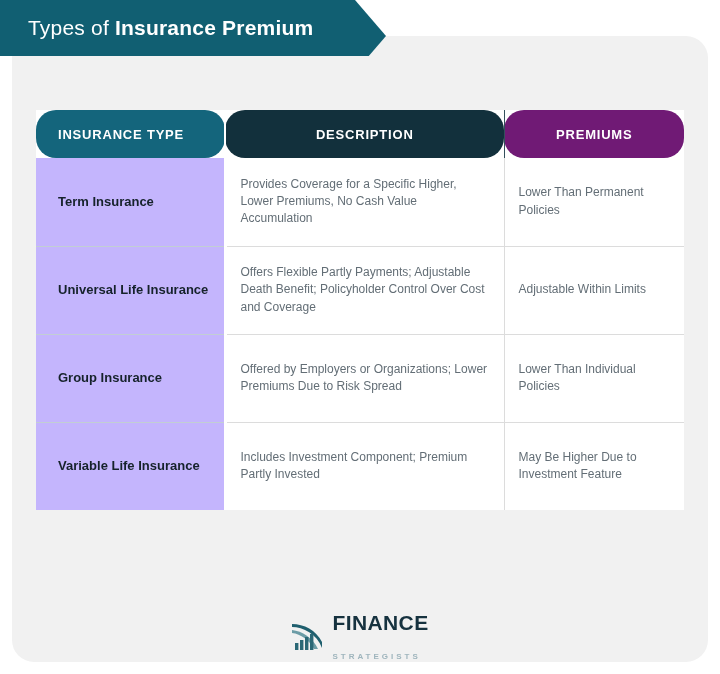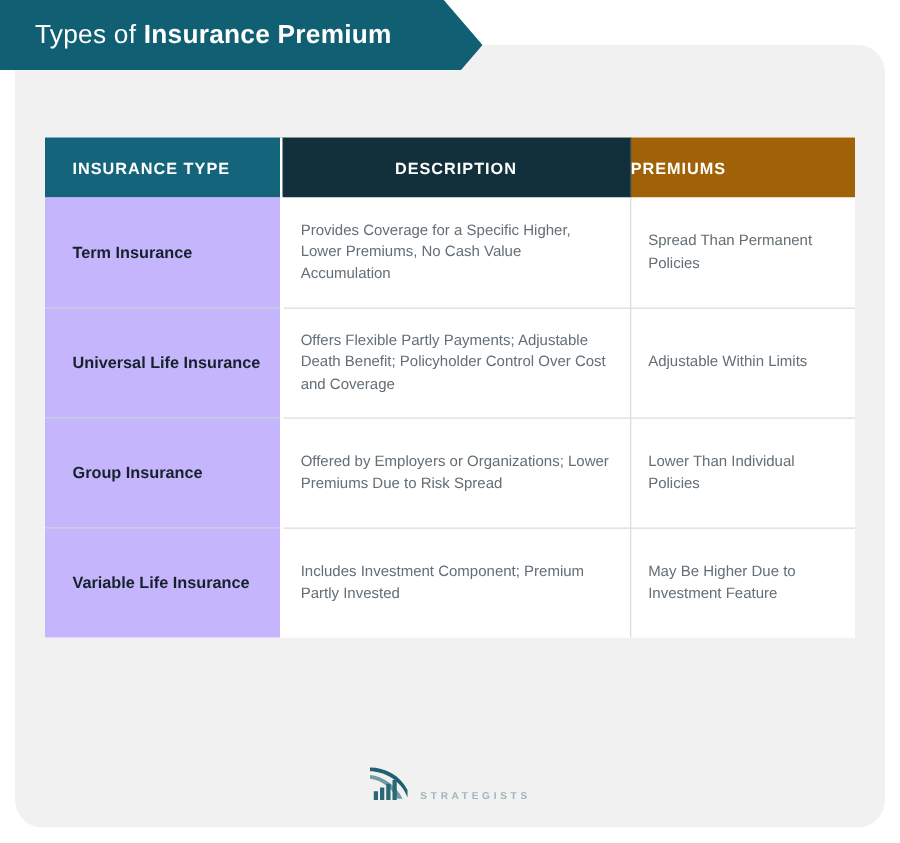--- a/index.html
+++ b/index.html
@@ -72,36 +72,37 @@
 
   
   thead th {
     height: 48px;
     padding: 0;
     color: #ffffff;
     font-size: 13px;
     font-weight: 700;
     letter-spacing: 0.8px;
     vertical-align: middle;
+    border-radius: 20px;
   }
   th.h-type {
     background: #14657c;
     text-align: left;
     padding-left: 22px;
     border-right: 2px solid #ffffff;
   }
   th.h-desc {
     background: #12303c;
     text-align: center;
     border-right: 1px solid #33505c;
     margin-left: 36px;
   }
   th.h-prem {
-    background: #a16207;
-    text-align: left;
+    background: #701a75;
+    text-align: center;
   }
 
   
   tbody td {
     padding: 0;
     vertical-align: middle;
   }
   td.c-type {
     background: #c4b5fd;
     color: #16222b;
@@ -189,21 +190,21 @@
       <tr>
         <th class="h-type">INSURANCE TYPE</th>
         <th class="h-desc">DESCRIPTION</th>
         <th class="h-prem">PREMIUMS</th>
       </tr>
     </thead>
     <tbody>
       <tr>
         <td class="c-type">Term Insurance</td>
         <td class="c-desc">Provides Coverage for a Specific Higher, Lower Premiums, No Cash Value Accumulation</td>
-        <td class="c-prem">Spread Than Permanent Policies</td>
+        <td class="c-prem">Lower Than Permanent Policies</td>
       </tr>
       <tr>
         <td class="c-type">Universal Life Insurance</td>
         <td class="c-desc">Offers Flexible Partly Payments; Adjustable Death Benefit; Policyholder Control Over Cost and Coverage</td>
         <td class="c-prem">Adjustable Within Limits</td>
       </tr>
       <tr>
         <td class="c-type">Group Insurance</td>
         <td class="c-desc">Offered by Employers or Organizations; Lower Premiums Due to Risk Spread</td>
         <td class="c-prem">Lower Than Individual Policies</td>
@@ -221,16 +222,17 @@
   <div id="logo-inner">
     <svg id="logo-mark" width="34" height="30" viewBox="0 0 34 30">
       <path d="M1 5 C12 5, 26 12, 31 26 L31 20 C25 8, 13 2, 1 2 Z" fill="#1f5f6e"></path>
       <path d="M1 8 C11 9, 22 16, 27 27 L23 27 C18 18, 10 12, 1 11 Z" fill="#3f7f8c" opacity="0.75"></path>
       <rect x="4" y="21" width="3.4" height="7" fill="#2b6876"></rect>
       <rect x="9" y="18" width="3.4" height="10" fill="#2b6876"></rect>
       <rect x="14" y="15" width="3.4" height="13" fill="#2b6876"></rect>
       <rect x="19" y="12" width="3.4" height="16" fill="#2b6876"></rect>
     </svg>
     <span id="logo-text">
+      <span id="logo-word">FINANCE</span>
       <span id="logo-sub">STRATEGISTS</span>
     </span>
   </div>
 </div>
 
 </body></html>

